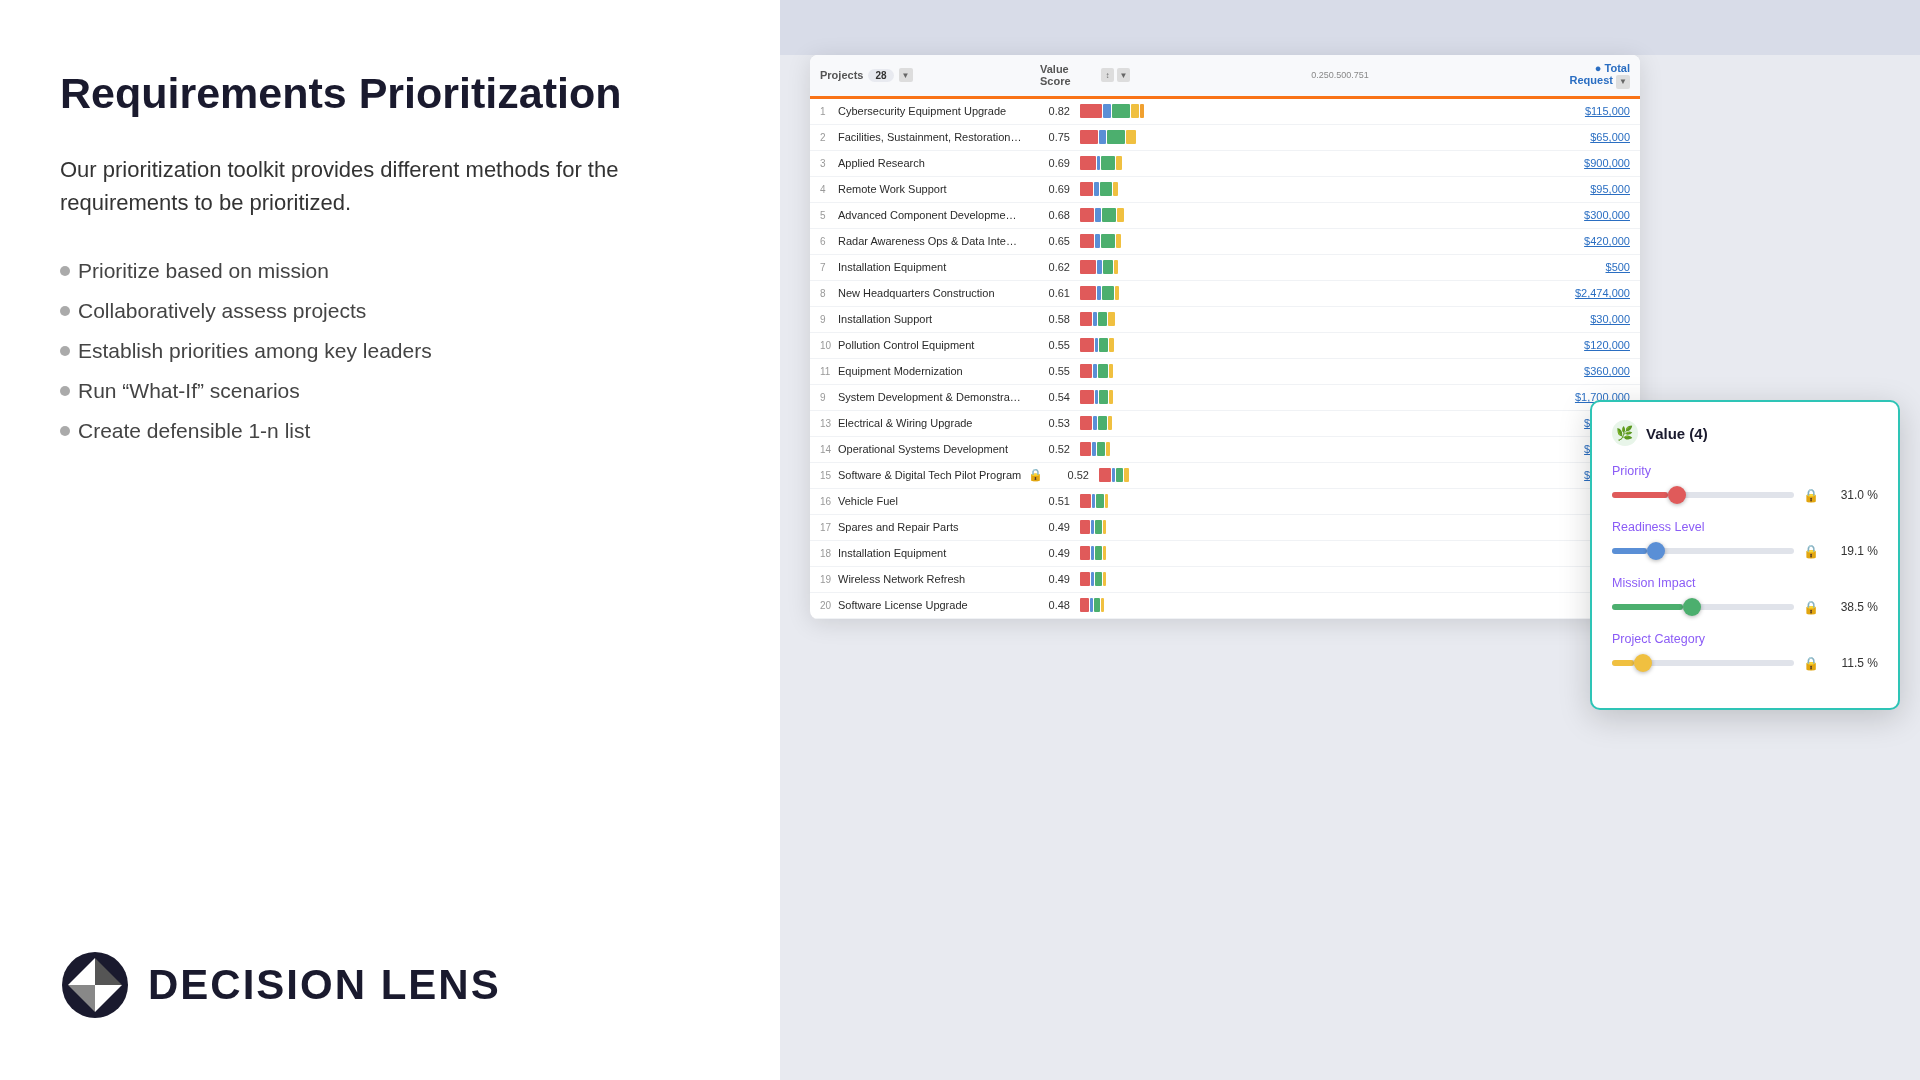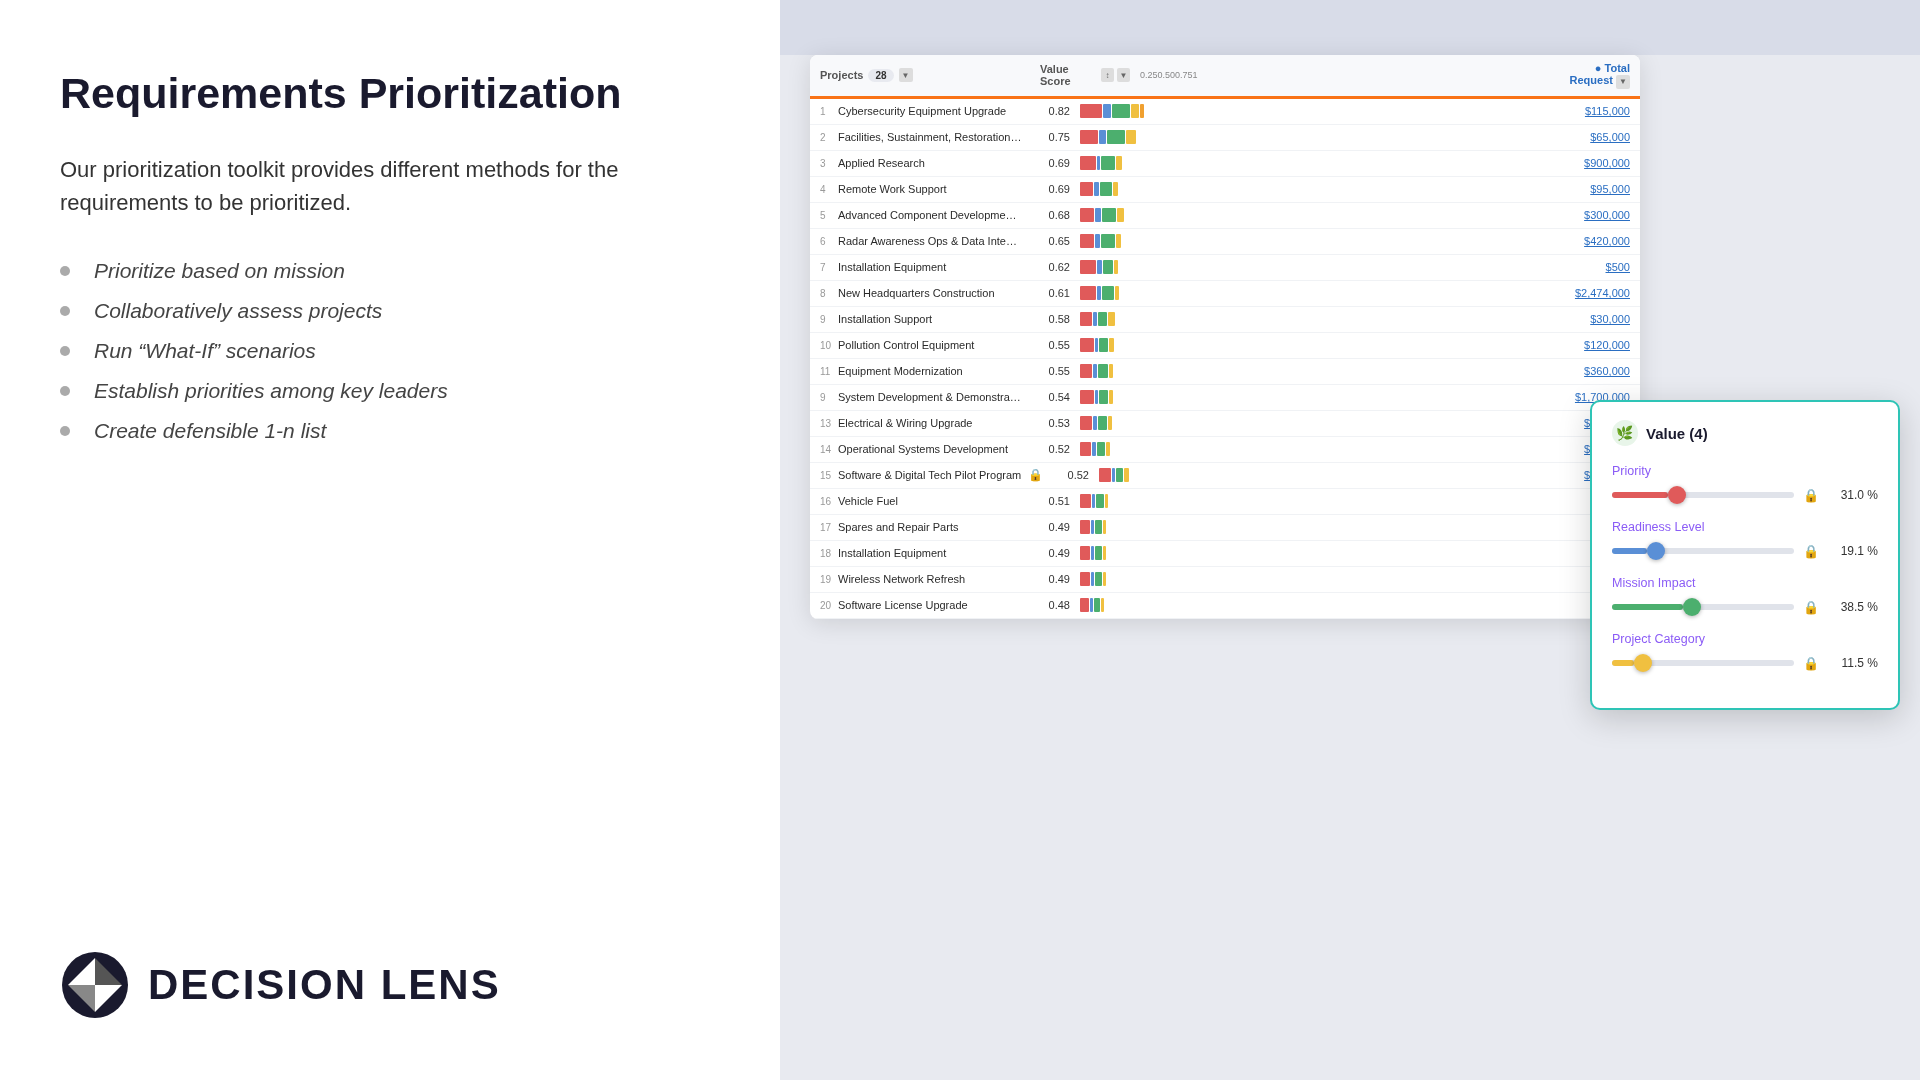--- a/index.html
+++ b/index.html
@@ -42,22 +42,21 @@
       list-style: none;
       padding: 0;
     }
 
     .bullet-list li {
       font-size: 21px;
       color: #444;
       padding: 8px 0;
       display: flex;
       align-items: center;
-      gap: 24px;
-      font-style: italic;
+      gap: 8px;
     }
 
     .bullet-dot {
       width: 10px;
       height: 10px;
       background: #aaa;
       border-radius: 50%;
       flex-shrink: 0;
     }
 
@@ -139,21 +138,21 @@
       display: inline-flex;
       align-items: center;
       justify-content: center;
       font-size: 8px;
       color: #666;
       cursor: pointer;
     }
 
     .chart-axis {
       display: flex;
-      justify-content: flex-start;
+      justify-content: center;
       font-size: 9px;
       color: #888;
       width: 100%;
     }
 
     .table-row-item {
       display: flex;
       align-items: center;
       border-bottom: 1px solid #f0f2f5;
       padding: 5px 10px;
@@ -335,25 +334,25 @@
     <li>
           <span class="bullet-dot"></span>
           <span>Prioritize based on mission</span>
         </li>
         <li>
           <span class="bullet-dot"></span>
           <span>Collaboratively assess projects</span>
         </li>
         <li>
           <span class="bullet-dot"></span>
-          <span>Run “What-If” scenarios</span>
+          <span>Establish priorities among key leaders</span>
         </li>
         <li>
           <span class="bullet-dot"></span>
-          <span>Establish priorities among key leaders</span>
+          <span>Run “What-If” scenarios</span>
         </li>
         <li>
           <span class="bullet-dot"></span>
           <span>Create defensible 1-n list</span>
         </li>
       </ul>
   </div>
   <div class="logo-area">
     <svg class="logo-icon" viewBox="0 0 70 70" xmlns="http://www.w3.org/2000/svg">
       <circle cx="35" cy="35" r="33" fill="#1a1a2e"></circle>

